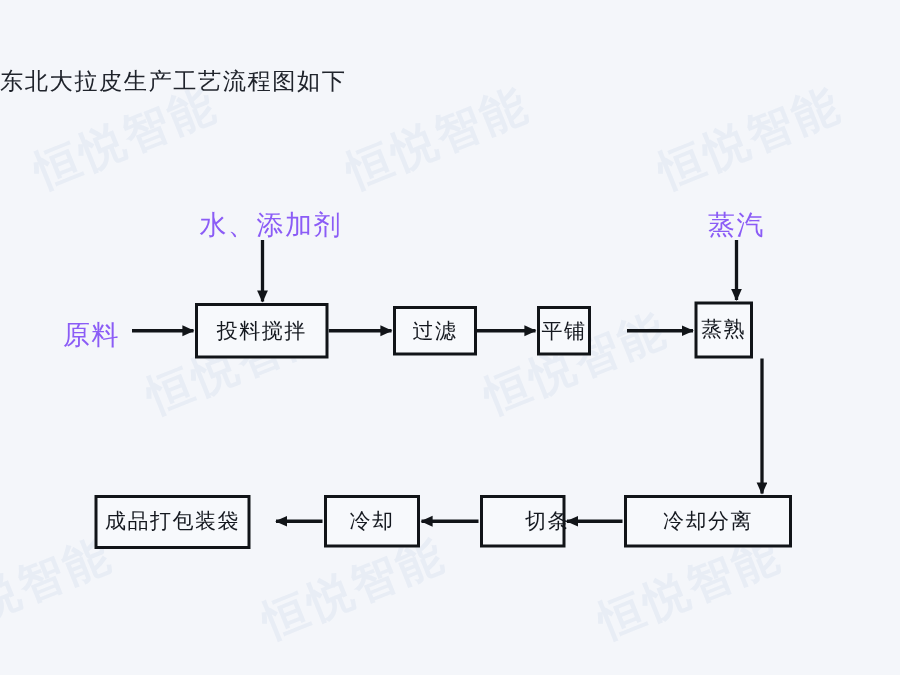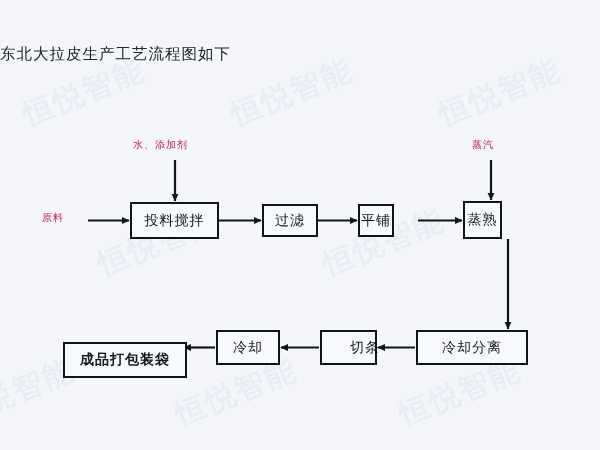--- a/index.html
+++ b/index.html
@@ -77,22 +77,22 @@
     align-items: center;
     justify-content: center;
     font-size: 14px;
     color: #14181f;
     letter-spacing: 1px;
     white-space: nowrap;
   }
 
   .free-label {
     position: absolute;
-    font-size: 10px;
-    color: #be185d;
+    font-size: 18px;
+    color: #8b5cf6;
     letter-spacing: 1px;
     white-space: nowrap;
   }
 </style>
 </head>
 <body>
 
 <div id="stage">
 
   <div id="watermark-layer">
@@ -153,16 +153,16 @@
     <div class="node" style="left:358px; top:204px; width:36px; height:33px;">平铺</div>
 
     <div class="node" style="left:463px; top:201px; width:39px; height:38px;">蒸熟</div>
 
     <div class="node" style="left:416px; top:330px; width:112px; height:35px;">冷却分离</div>
 
     <div class="node" style="left:320px; top:330px; width:57px; height:35px;padding-left:33px;">切条</div>
 
     <div class="node" style="left:216px; top:330px; width:64px; height:35px;">冷却</div>
 
-    <div class="node" style="left:63px; top:342px; width:124px; height:36px;font-weight:bold;">成品打包装袋</div>
+    <div class="node" style="left:63px; top:330px; width:104px; height:36px;">成品打包装袋</div>
 
   </div>
 </div>
 
 </body></html>

